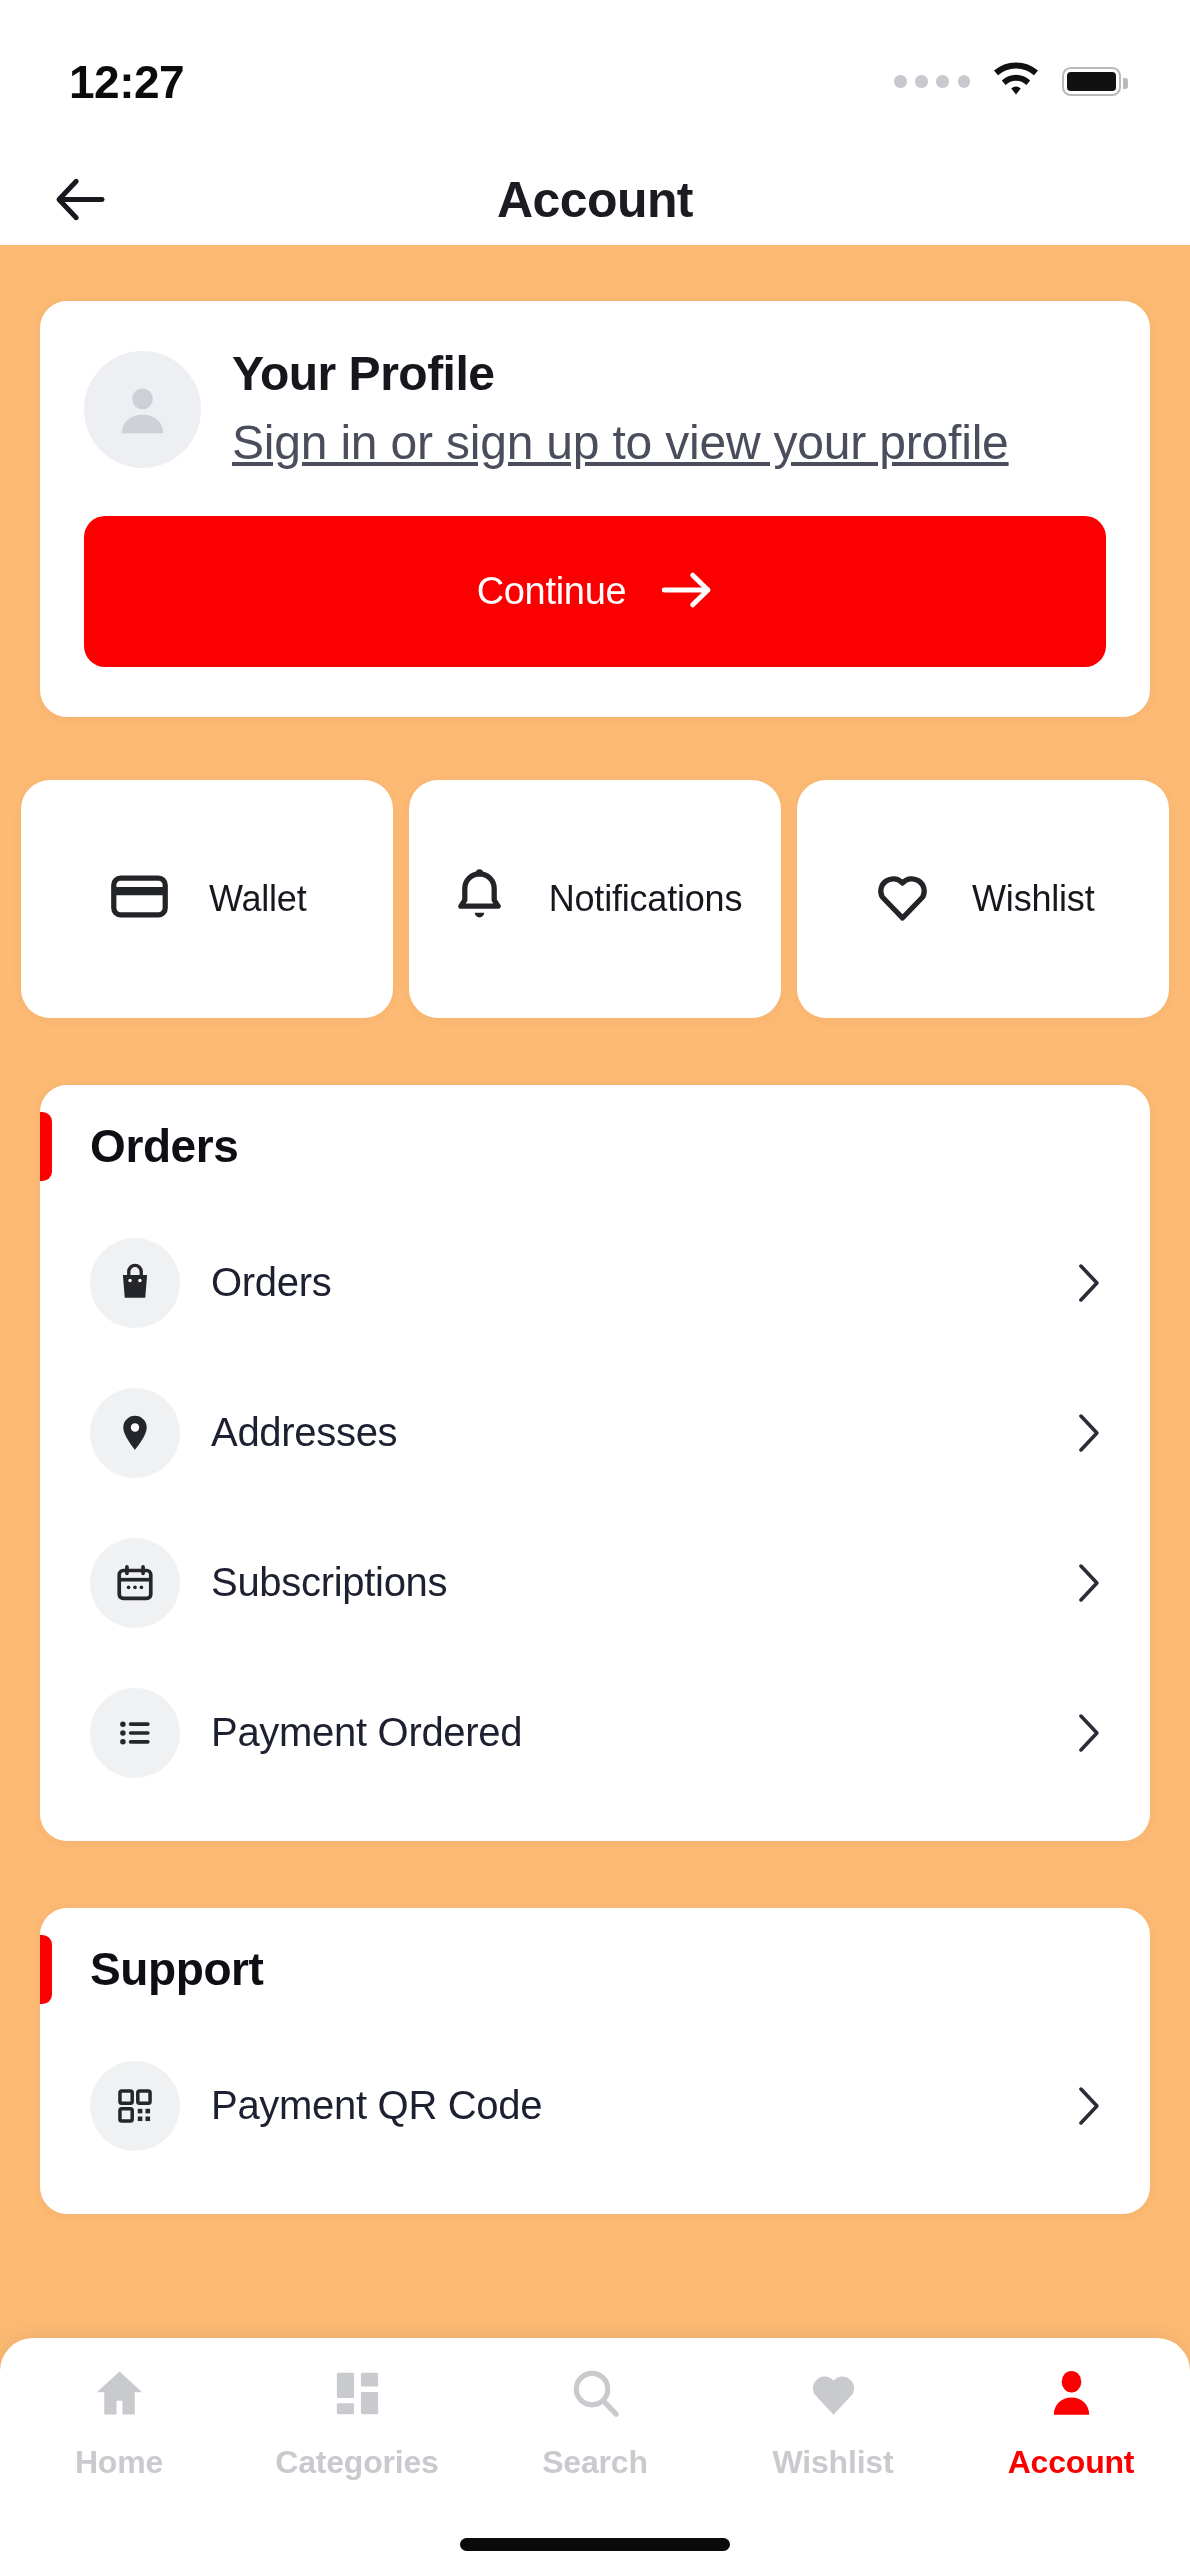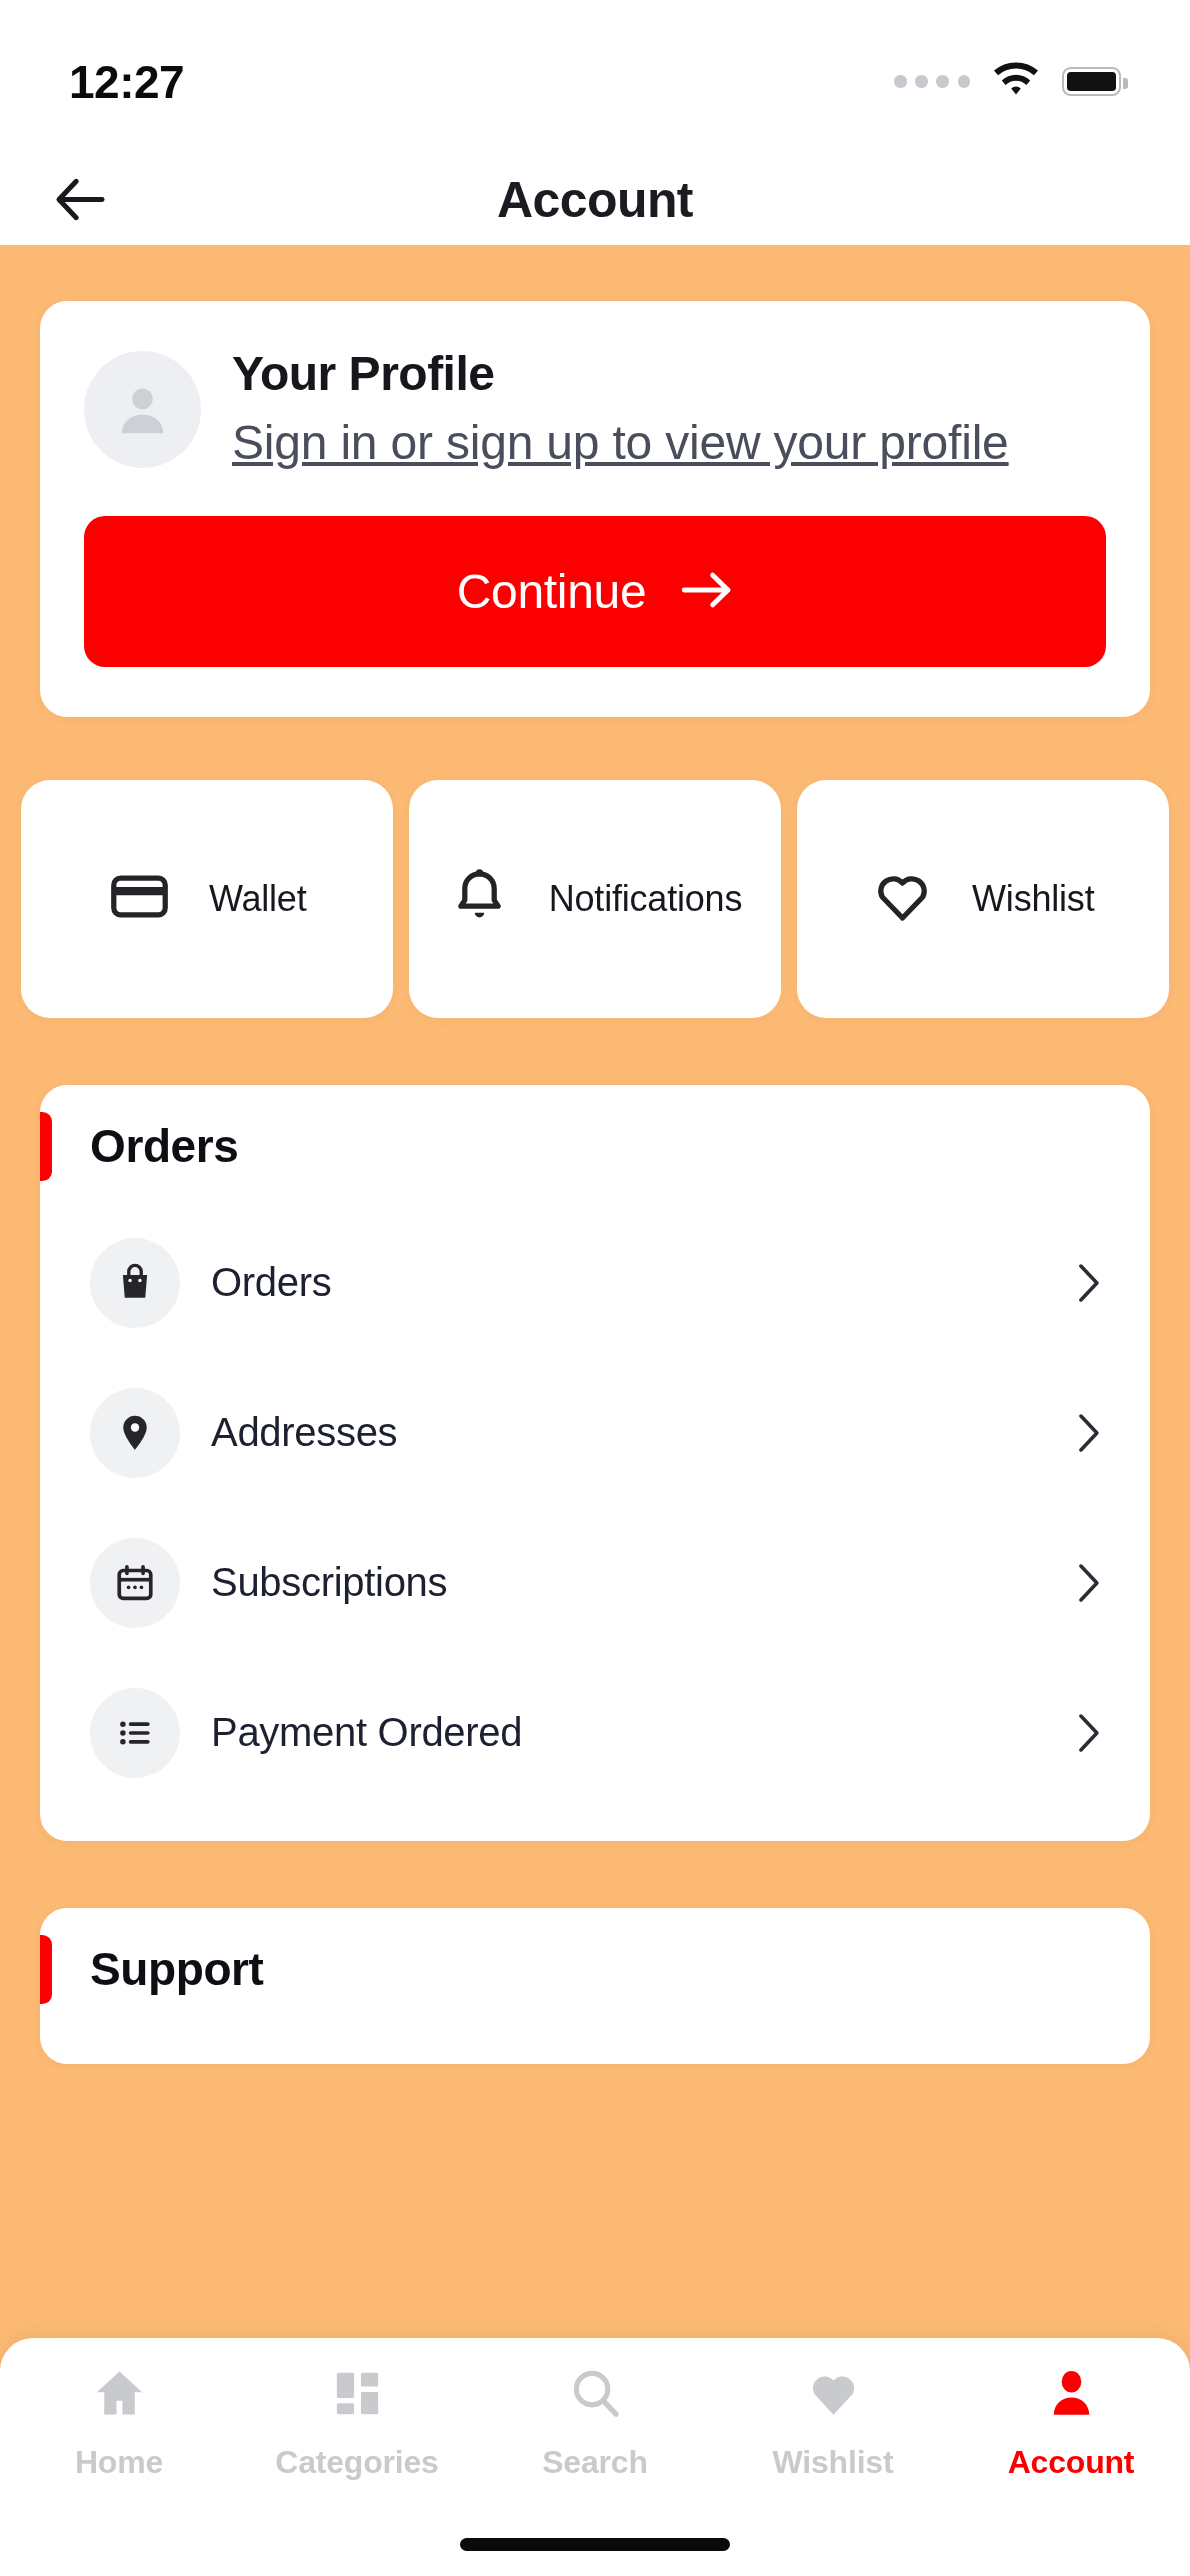--- a/index.html
+++ b/index.html
@@ -86,21 +86,21 @@
     font-size:48px; color:#4A4E5C; margin-top:13.4px; line-height:1.2;
     letter-spacing:-0.2px;
     text-decoration:underline;
   }
   .continue-btn {
     margin-top:44px; height:151px; width:100%;
     background:#FB0000; border-radius:21px; border:none;
     display:flex; align-items:center; justify-content:center; gap:35px;
     cursor:pointer;
   }
-  .continue-label { font-size:48px; color:#ffffff; font-weight:400; letter-spacing:-0.3px;}
+  .continue-label { font-size:38px; color:#ffffff; font-weight:400; letter-spacing:-0.3px;}
 
   
   .tiles {
     display:flex; gap:15.3px; margin-top:63px;
     padding:0 21px;
   }
   .tile {
     flex:1; background:#ffffff; border-radius:29px;
     height:238px;
     display:flex; align-items:center; justify-content:center;
@@ -323,20 +323,39 @@
         </span>
       </div>
     </div>
 
     <div class="card section-card">
       <div class="section-head">
         <span class="accent-bar"></span>
         <span class="section-title">Support</span>
       </div>
 
+      <div class="row">
+        <span class="row-ico">
+          <svg width="42" height="42" viewBox="0 0 24 24">
+            <rect x="3.4" y="3.4" width="7" height="7" rx="1" fill="none" stroke="#25262B" stroke-width="2"></rect>
+            <rect x="13.6" y="3.4" width="7" height="7" rx="1" fill="none" stroke="#25262B" stroke-width="2"></rect>
+            <rect x="3.4" y="13.6" width="7" height="7" rx="1" fill="none" stroke="#25262B" stroke-width="2"></rect>
+            <rect x="13.6" y="13.6" width="2.6" height="2.6" fill="#25262B"></rect>
+            <rect x="18" y="13.6" width="2.6" height="2.6" fill="#25262B"></rect>
+            <rect x="13.6" y="18" width="2.6" height="2.6" fill="#25262B"></rect>
+            <rect x="18" y="18" width="2.6" height="2.6" fill="#25262B"></rect>
+          </svg>
+        </span>
+        <span class="row-label">Payment QR Code</span>
+        <span class="chev">
+          <svg width="25" height="40" viewBox="0 0 13 21">
+              <path d="M2 1.6 10.4 10.5 2 19.4" fill="none" stroke="#2A2C36" stroke-width="1.9" stroke-linecap="round" stroke-linejoin="round"></path>
+            </svg>
+        </span>
+      </div>
     </div>
 
   </div>
 
   <div class="bottomnav">
 
     <div class="navitem">
       <span>
         <svg width="59" height="59" viewBox="0 0 24 24">
           <path d="M12 3 2.8 11.5h3v9h5v-5.6h2.4v5.6h5v-9h3Z" fill="#C9CACE"></path>

